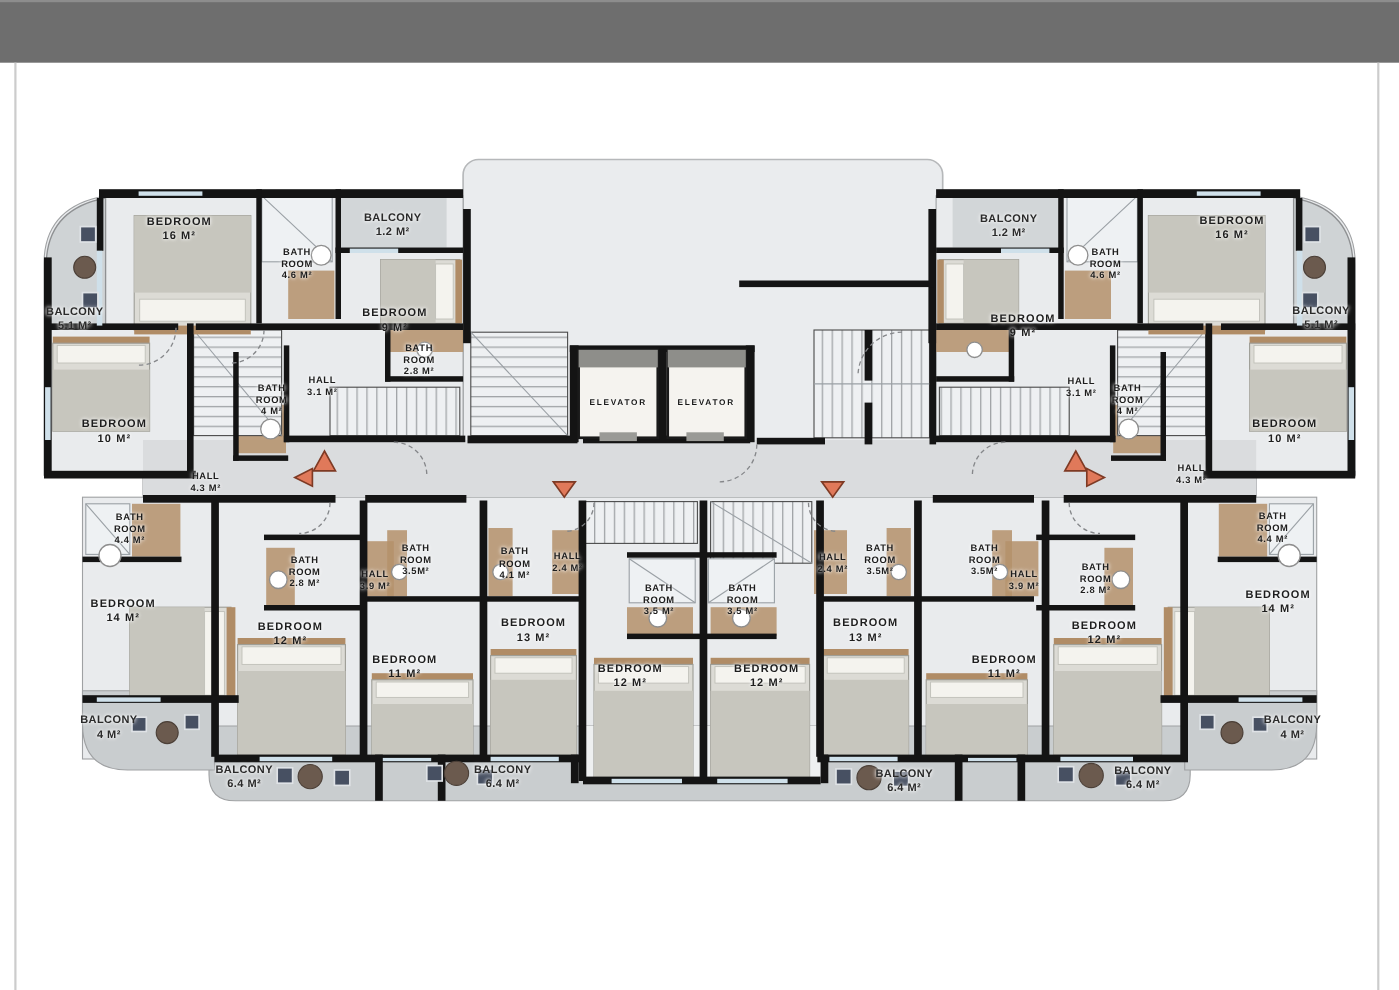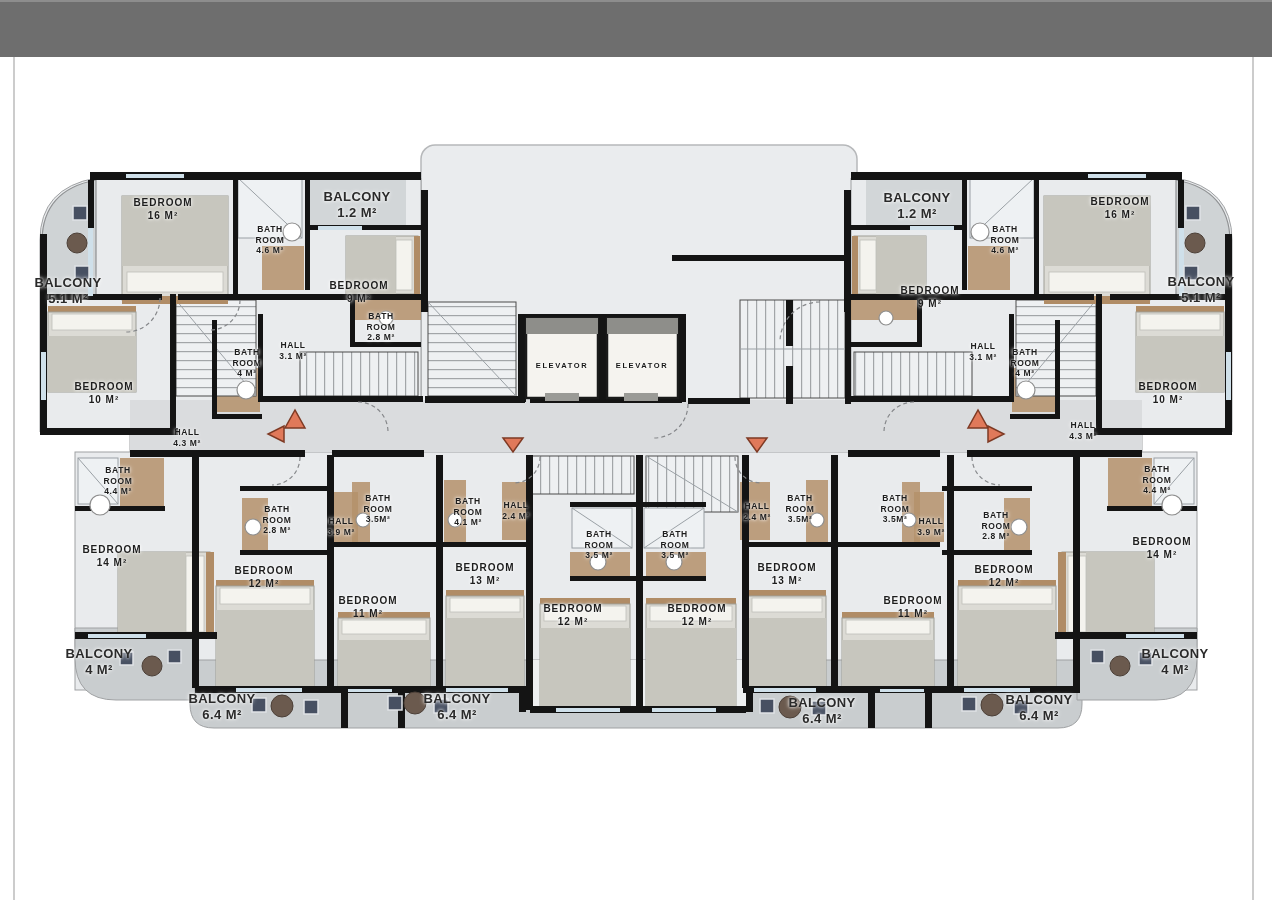--- a/index.html
+++ b/index.html
@@ -5,21 +5,21 @@
   html,body{margin:0;padding:0;background:#fff;}
   body{width:1272px;height:900px;overflow:hidden;font-family:"Liberation Sans",sans-serif;}
   .page{position:relative;width:1272px;height:900px;background:#fff;}
   .topbar{position:absolute;left:0;top:0;width:1272px;height:57px;background:#6e6e6e;border-top:2px solid #8d8d8d;box-sizing:border-box;}
   .vline{position:absolute;top:57px;bottom:0;width:2px;background:#cccccc;}
   .vline.left{left:13px;} .vline.right{left:1252px;}
   .plan{position:absolute;left:0;top:0;width:1272px;height:900px;}
   .plan svg{position:absolute;left:0;top:0;}
   .lbl{position:absolute;transform:translate(-50%,-50%);font-weight:bold;font-size:8.5px;line-height:1.25;letter-spacing:.6px;color:#1d1d1d;white-space:pre-line;text-align:center;text-shadow:0 0 3px rgba(255,255,255,.95),0 0 5px rgba(255,255,255,.8);}
   .lbl.lg{font-size:10px;letter-spacing:1px;}
-  .lbl.sm{font-size:13px;letter-spacing:.4px;color:#2a2a2a;}
+  .lbl.sm{font-size:10px;letter-spacing:.4px;color:#2a2a2a;}
   .lbl.elev{font-size:7.5px;letter-spacing:1.6px;color:#161616;}
   svg .w{fill:#141414;}
   svg .win{fill:#cfe0ea;}
   svg .wood{fill:#b4906a;opacity:.85;}
   svg .fix{fill:#ffffff;stroke:#8e8e8e;stroke-width:1.2;}
   svg .tbl{fill:#6b5a4e;stroke:#4c4038;stroke-width:1;}
   svg .chair{fill:#475062;stroke:#dfe2e6;stroke-width:1.5;}
   svg .bedbody{fill:#dcdbd5;stroke:#9d9d96;stroke-width:1;}
   svg .blanket{fill:#c7c6be;}
   svg .pillow{fill:#f4f3ee;stroke:#bfbfb8;stroke-width:.8;}

